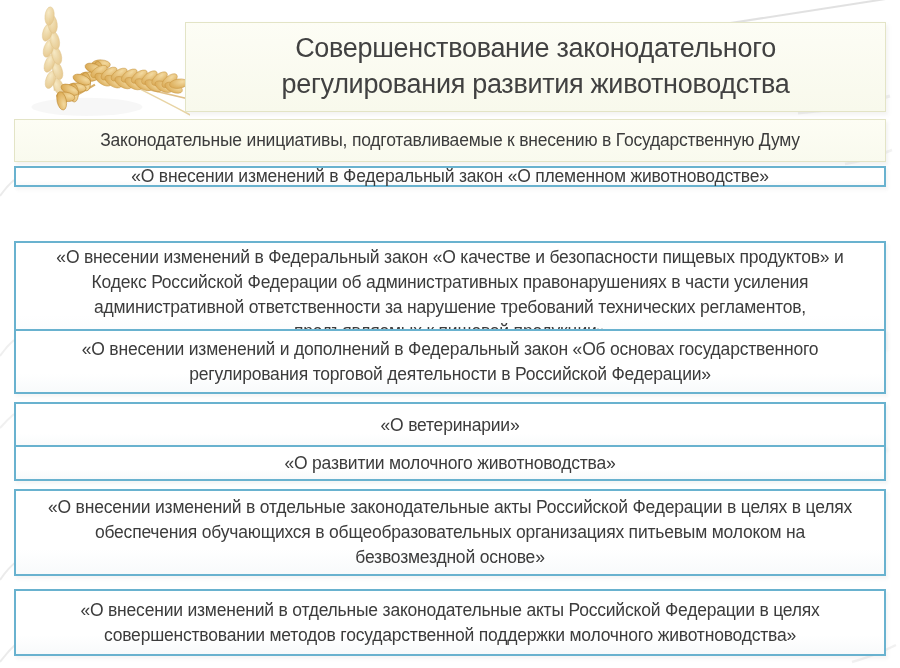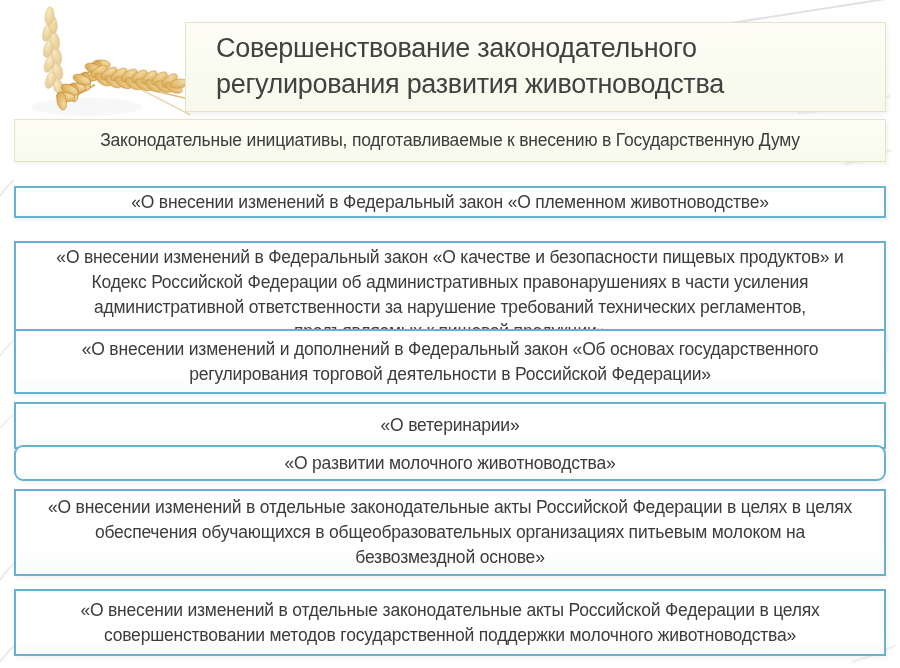--- a/index.html
+++ b/index.html
@@ -11,20 +11,21 @@
     font-family:"Liberation Sans", sans-serif;
     color:#3e3e3e;
   }
   .bg-decor{position:absolute;inset:0;width:100%;height:100%;pointer-events:none;}
   .wheat{position:absolute;left:8px;top:4px;width:182px;height:116px;}
   .title-box{
     position:absolute;left:185px;top:22px;width:701px;height:90px;
     background:linear-gradient(180deg,#fdfdf5 0%,#f8f9ec 100%);
     border:1px solid #e3e4c6;
     display:flex;align-items:center;justify-content:center;
+    text-align:center;
     font-size:27px;line-height:1.32;letter-spacing:-0.3px;color:#414141;
     box-shadow:2px 3px 4px rgba(160,160,150,0.12);
     padding:0 30px;box-sizing:border-box;
   }
   .banner{
     position:absolute;left:14px;top:119px;width:872px;height:43px;
     background:linear-gradient(180deg,#fdfdf4 0%,#f9faee 100%);
     border:1px solid #e3e4c6;
     display:flex;align-items:center;justify-content:center;
     text-align:right;
@@ -35,25 +36,25 @@
   .law-box{
     position:absolute;left:14px;width:872px;
     background:linear-gradient(180deg,#ffffff 0%,#ffffff 70%,#f8fafb 100%);
     border:2px solid #69b2cf;
     display:flex;align-items:center;justify-content:center;
     text-align:center;
     font-size:17.5px;line-height:1.42;letter-spacing:-0.2px;color:#3c3c3c;
     padding:2px 24px;box-sizing:border-box;
     box-shadow:2px 3px 3px rgba(160,160,160,0.10);
   }
-  .box-1{top:186px;height:32px;}
+  .box-1{top:166px;height:21px;}
   .box-2{top:213px;height:107px;margin-top:28px;}
   .box-3{top:329px;height:65px;}
   .box-4{top:402px;height:47px;}
-  .box-5{top:445px;height:36px;border-radius:9px;}
+  .box-5{top:445px;height:36px;}
   .box-6{top:489px;height:87px;}
   .box-7{top:589px;height:67px;}
 </style>
 </head>
 <body>
 
 <div class="slide">
 
   <svg class="bg-decor" viewBox="0 0 900 668" aria-hidden="true">
     <path d="M660,34 L905,-4" stroke="#dadada" stroke-width="2" fill="none" opacity="0.8"></path>

